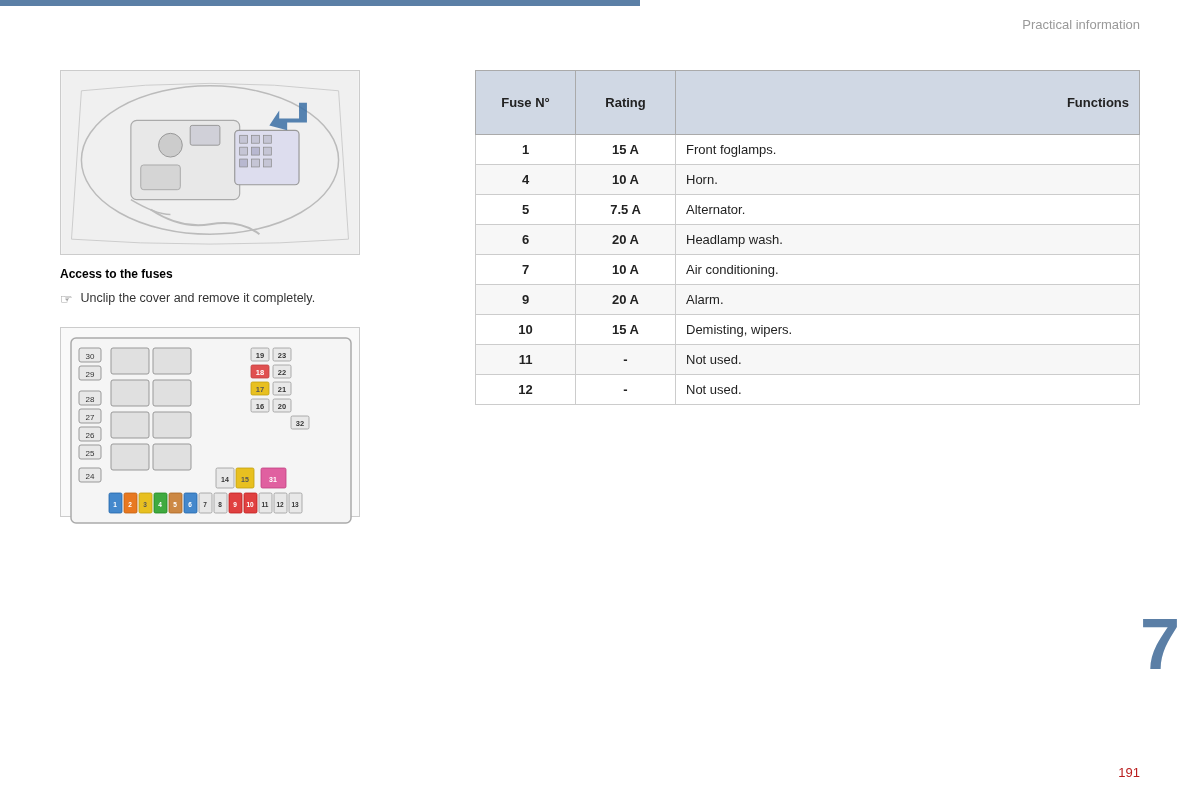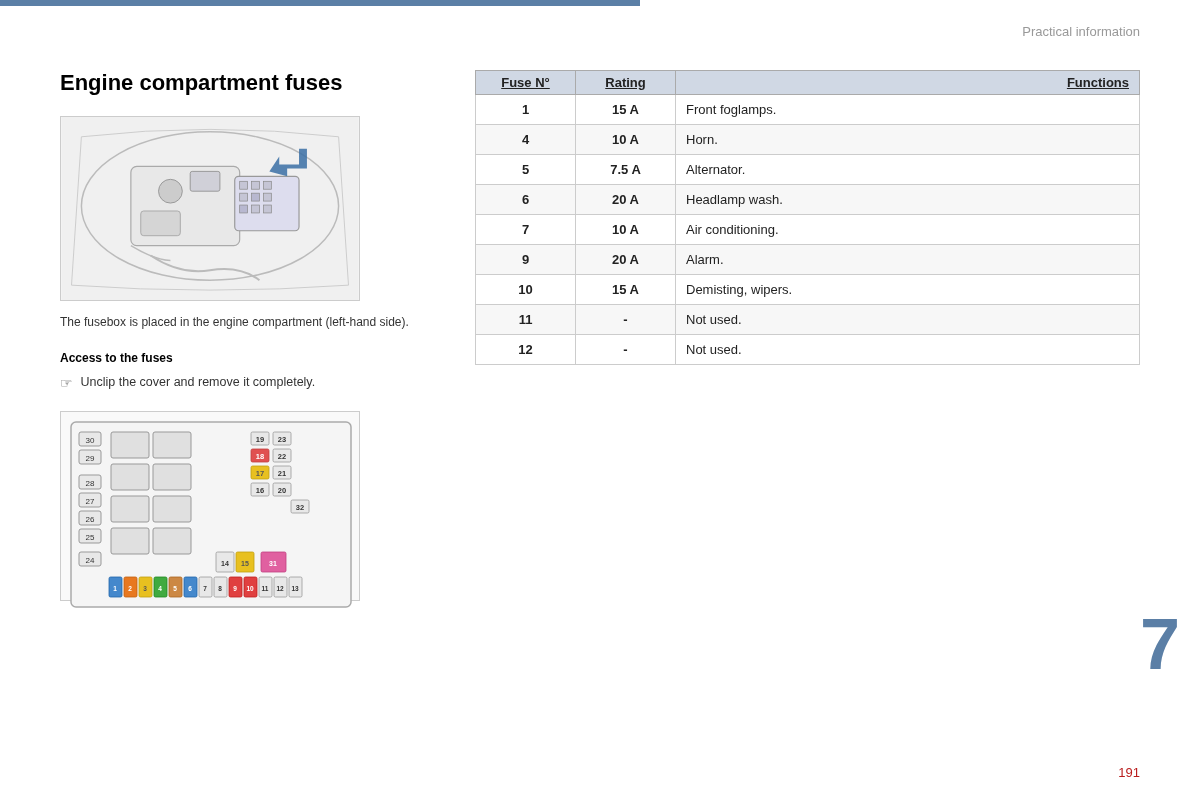--- a/index.html
+++ b/index.html
@@ -20,21 +20,21 @@
       top: 0;
       left: 0;
       width: 640px;
       height: 6px;
       background: #5b7fa6;
     }
 
     
     .page-header {
       position: absolute;
-      top: 24px;
+      top: 17px;
       right: 60px;
       font-size: 13px;
       color: #999;
     }
 
     
     .chapter-number {
       position: absolute;
       right: 20px;
       bottom: 120px;
@@ -143,26 +143,25 @@
 
     
     .fuse-table {
       width: 100%;
       border-collapse: collapse;
       font-size: 13px;
     }
 
     .fuse-table th {
       background: #d0d8e4;
-      padding: 4px 10px;
+      padding: 24px 10px;
       text-align: center;
       font-weight: bold;
       border: 1px solid #aaa;
       font-size: 13px;
-      text-decoration: underline;
     }
 
     .fuse-table th.functions-col {
       text-align: right;
     }
 
     .fuse-table td {
       padding: 7px 10px;
       border: 1px solid #ccc;
       text-align: center;
@@ -197,21 +196,20 @@
   <span>Practical information</span>
 </div>
 
 <div class="chapter-number">7</div>
 
 <div class="page-number">191</div>
 
 <div class="content">
 
   <div class="left-col">
-    <div class="section-title">Engine compartment fuses</div>
 
     <div class="engine-image">
       <svg class="engine-drawing" viewBox="0 0 300 185" xmlns="http://www.w3.org/2000/svg">
 
         <rect x="0" y="0" width="300" height="185" fill="#f0f0f0"></rect>
 
         <ellipse cx="150" cy="90" rx="130" ry="75" fill="none" stroke="#bbb" stroke-width="1.5"></ellipse>
 
         <rect x="70" y="50" width="110" height="80" rx="6" fill="#e8e8e8" stroke="#aaa" stroke-width="1.2"></rect>
 
@@ -233,21 +231,20 @@
         <rect x="192" y="89" width="8" height="8" fill="#c5c5d5" stroke="#888" stroke-width="0.7"></rect>
         <rect x="204" y="89" width="8" height="8" fill="#c5c5d5" stroke="#888" stroke-width="0.7"></rect>
 
         <path d="M90 140 Q120 160 150 155 Q180 150 200 165" fill="none" stroke="#bbb" stroke-width="2"></path>
         <path d="M70 130 Q95 145 110 145" fill="none" stroke="#bbb" stroke-width="1.5"></path>
 
         <path d="M20 20 Q150 5 280 20 L290 170 Q150 180 10 170 Z" fill="none" stroke="#ccc" stroke-width="1"></path>
       </svg>
     </div>
 
-    <p class="caption-text">The fusebox is placed in the engine compartment (left-hand side).</p>
 
     <div class="sub-title">Access to the fuses</div>
 
     <div class="bullet-item">
       <span class="bullet-symbol">☞</span>
       <span>Unclip the cover and remove it completely.</span>
     </div>
 
     <div class="fusebox-diagram">
       <svg width="300" height="205" viewBox="0 0 300 205" xmlns="http://www.w3.org/2000/svg">

